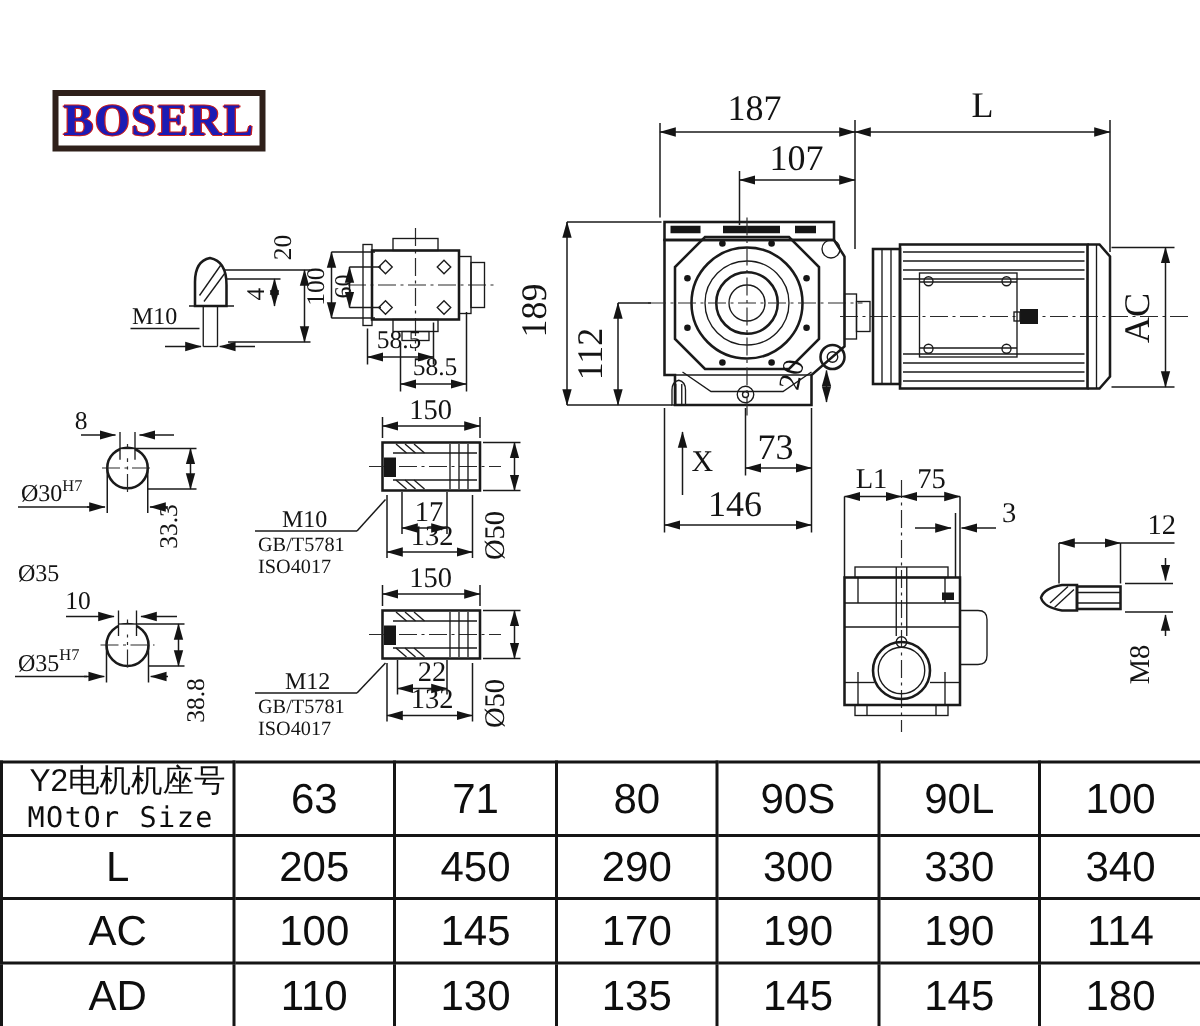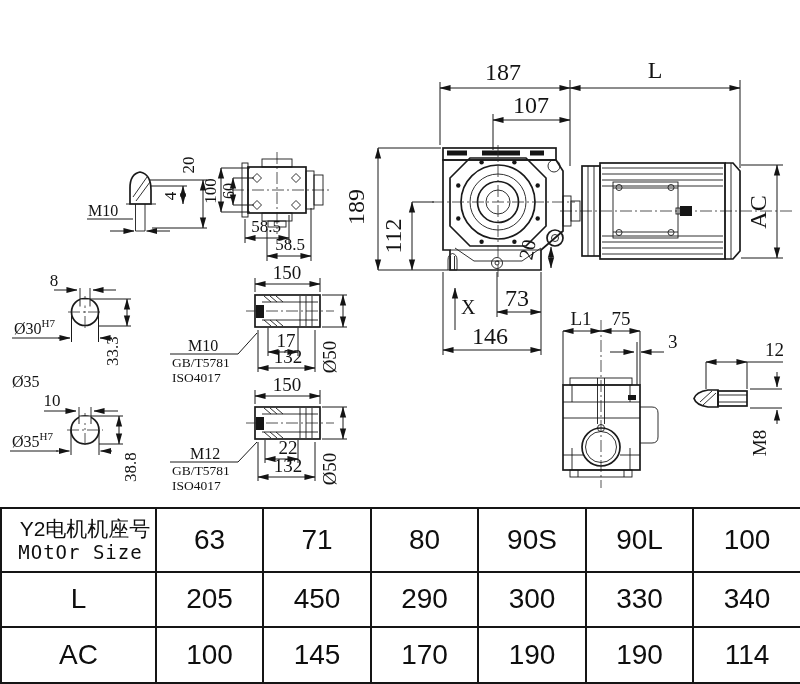--- a/index.html
+++ b/index.html
@@ -28,20 +28,23 @@
   td.hd0{text-align:left;}
   .hcn{font-size:21px;line-height:1.15;padding-left:13px;white-space:nowrap;}
   .hen{font-family:"DejaVu Sans Mono",monospace;font-size:19px;padding-left:4px;letter-spacing:1px;white-space:nowrap;}
   .rowlab{font-size:27px;}
 </style>
 </head>
 <body>
 
 <div id="stage">
 
+  <div class="brand">
+    <span>BOSERL</span>
+  </div>
 
   <svg width="800" height="520" viewBox="0 0 800 520" style="position:absolute;left:0;top:0;">
     <defs>
       <marker id="a" viewBox="0 0 12 8" refX="11.5" refY="4" markerWidth="11" markerHeight="7.5" orient="auto-start-reverse">
         <path d="M12,4 L0,0.6 L0,7.4 Z" fill="#141414"></path>
       </marker>
     </defs>
 
     <g>
 
@@ -413,16 +416,25 @@
     </tr>
     <tr style="height:43px">
       <td class="rowlab">AC</td>
       <td>100</td>
       <td>145</td>
       <td>170</td>
       <td>190</td>
       <td>190</td>
       <td>114</td>
     </tr>
+    <tr style="height:43px">
+      <td class="rowlab">AD</td>
+      <td>110</td>
+      <td>130</td>
+      <td>135</td>
+      <td>145</td>
+      <td>145</td>
+      <td>180</td>
+    </tr>
   </tbody>
     </table>
 
 </div>
 
 </body></html>

